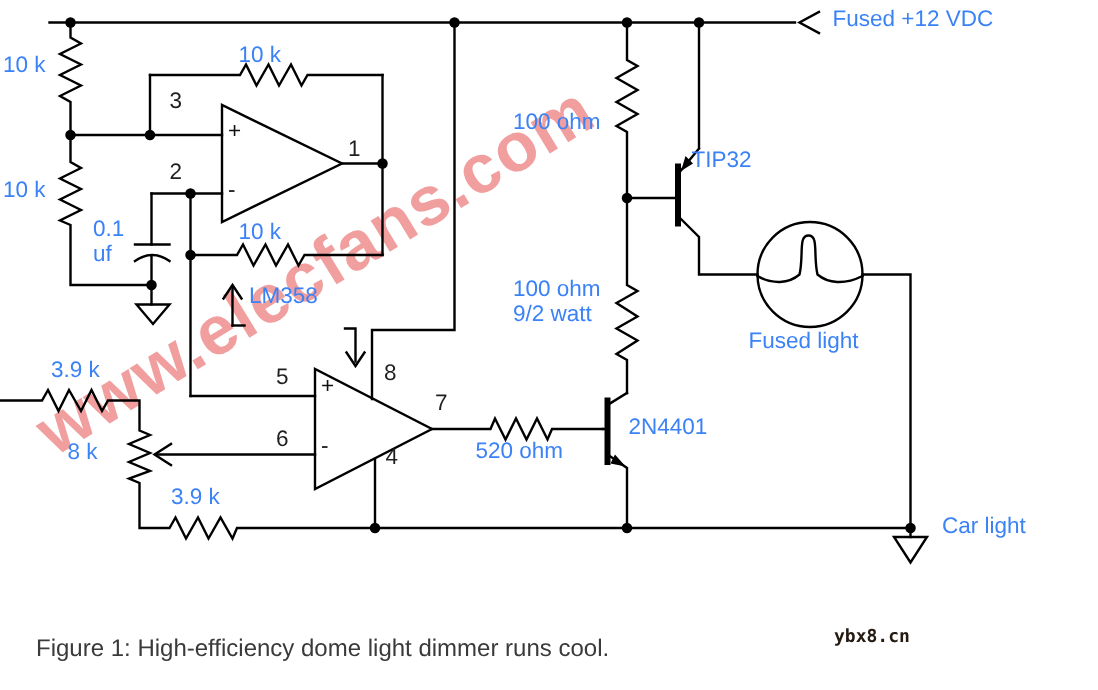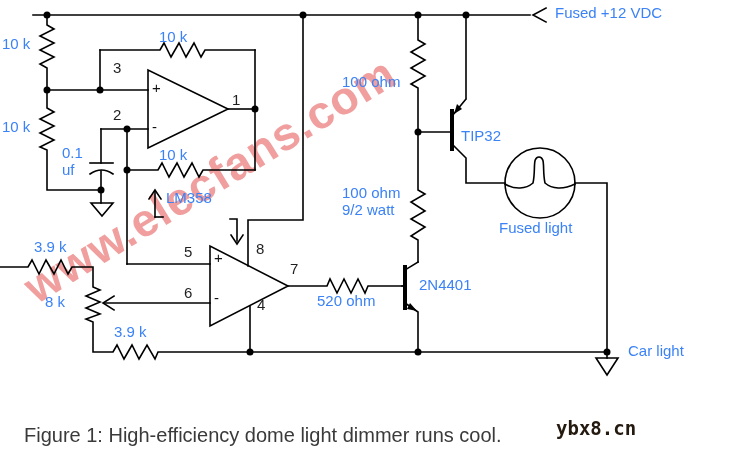--- a/index.html
+++ b/index.html
@@ -2,22 +2,22 @@
 <html><head>
 <meta charset="utf-8">
 <style>
   html,body{margin:0;padding:0;background:#fff;}
   #stage{position:relative;width:732px;height:460px;background:#ffffff;overflow:hidden;
          font-family:"Liberation Sans", sans-serif;}
   svg{position:absolute;left:0;top:0;}
   .lbl{position:absolute;font-size:15px;color:#3b82f6;white-space:pre;line-height:1;}
   .pin{position:absolute;font-size:15px;color:#1f1f1f;line-height:1;}
   .sign{position:absolute;font-size:15px;color:#111;line-height:1;}
-  .caption{position:absolute;font-size:20px;color:#3a3a3a;white-space:pre;}
-  .site{position:absolute;font-size:19px;font-weight:bold;color:#241a10;
+  .caption{position:absolute;font-size:16px;color:#3a3a3a;white-space:pre;}
+  .site{position:absolute;font-size:12px;font-weight:bold;color:#241a10;
         font-family:"DejaVu Sans Mono", monospace;}
   .watermark{position:absolute;left:14px;top:268px;font-size:46px;font-weight:bold;
         letter-spacing:1px;transform:rotate(-31.5deg);transform-origin:0 0;
         white-space:nowrap;pointer-events:none;}
 </style>
 </head>
 <body>
 
 <div id="stage">
 
@@ -124,21 +124,21 @@
   <div class="lbl" style="left:62px;top:145px">0.1</div>
   <div class="lbl" style="left:62px;top:162px">uf</div>
   <div class="lbl" style="left:34px;top:239px">3.9 k</div>
   <div class="lbl" style="left:45px;top:294px">8 k</div>
   <div class="lbl" style="left:114px;top:324px">3.9 k</div>
   <div class="lbl" style="left:342px;top:74px">100 ohm</div>
   <div class="lbl" style="left:342px;top:185px">100 ohm</div>
   <div class="lbl" style="left:342px;top:202px">9/2 watt</div>
   <div class="lbl" style="left:317px;top:293px">520 ohm</div>
   <div class="lbl" style="left:166px;top:190px">LM358</div>
-  <div class="lbl" style="left:461px;top:128px">TIP32</div>
+  <div class="lbl" style="left:461px;top:99px">TIP32</div>
   <div class="lbl" style="left:419px;top:277px">2N4401</div>
   <div class="lbl" style="left:499px;top:220px">Fused light</div>
 
   <div class="lbl" style="left:555px;top:5px">Fused +12 VDC</div>
   <div class="lbl" style="left:628px;top:343px">Car light</div>
 
   <div class="pin" style="left:113px;top:60px">3</div>
   <div class="pin" style="left:113px;top:107px">2</div>
   <div class="pin" style="left:232px;top:92px">1</div>
   <div class="sign" style="left:152px;top:80px">+</div>

